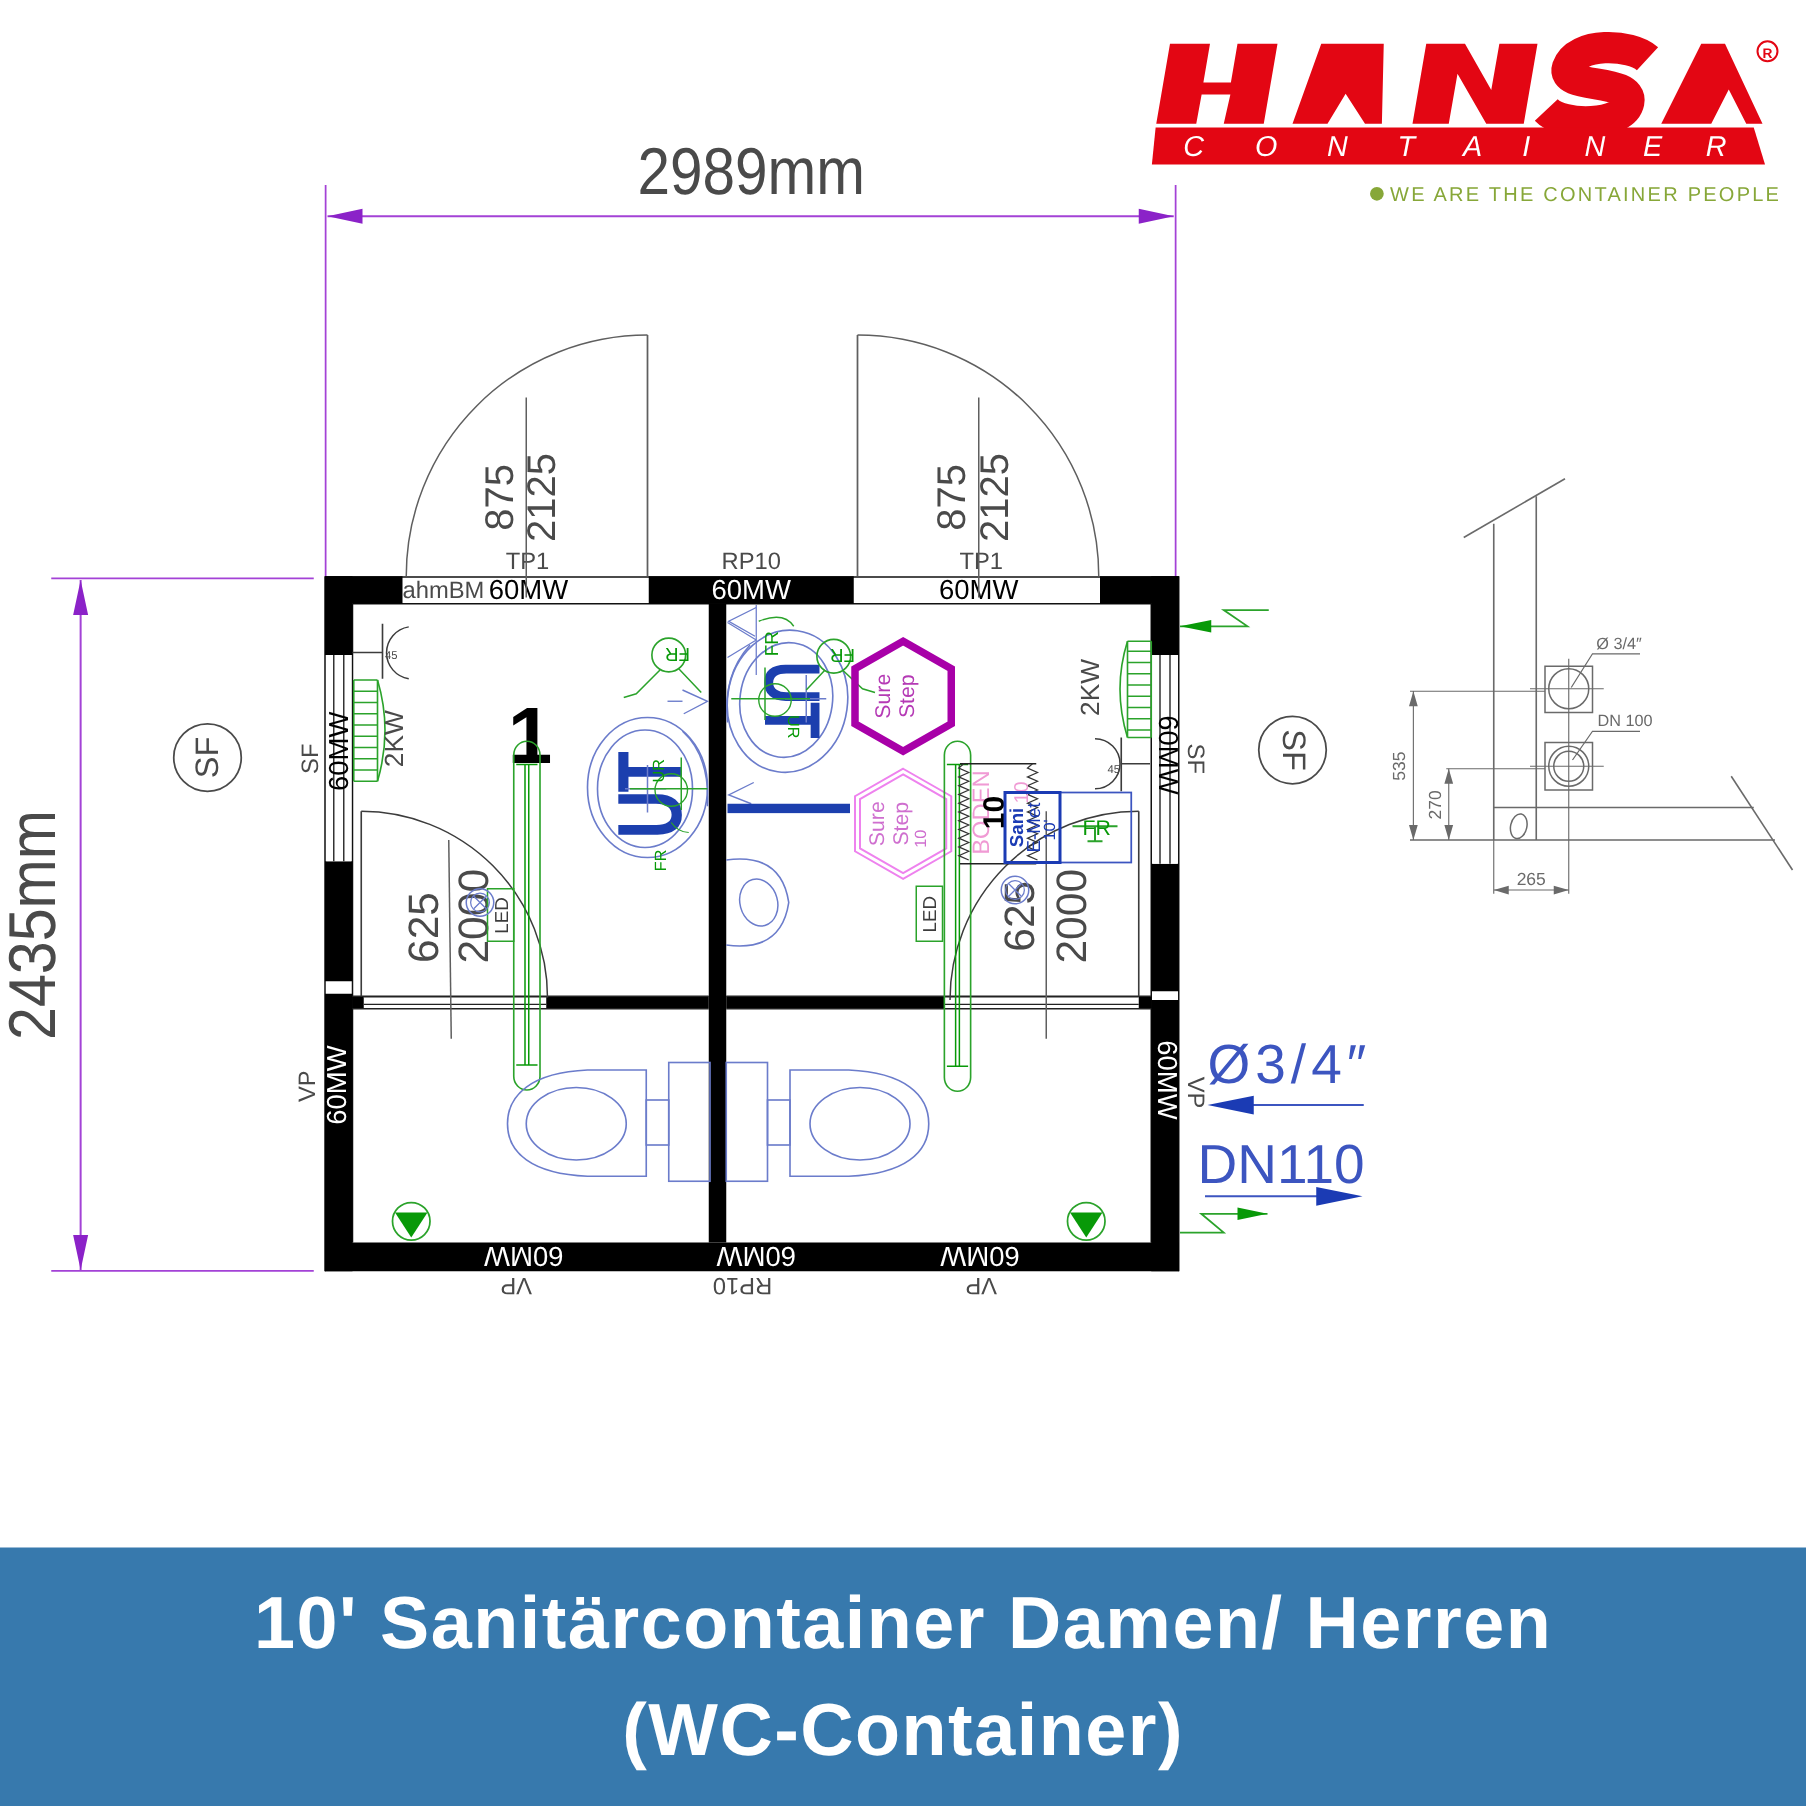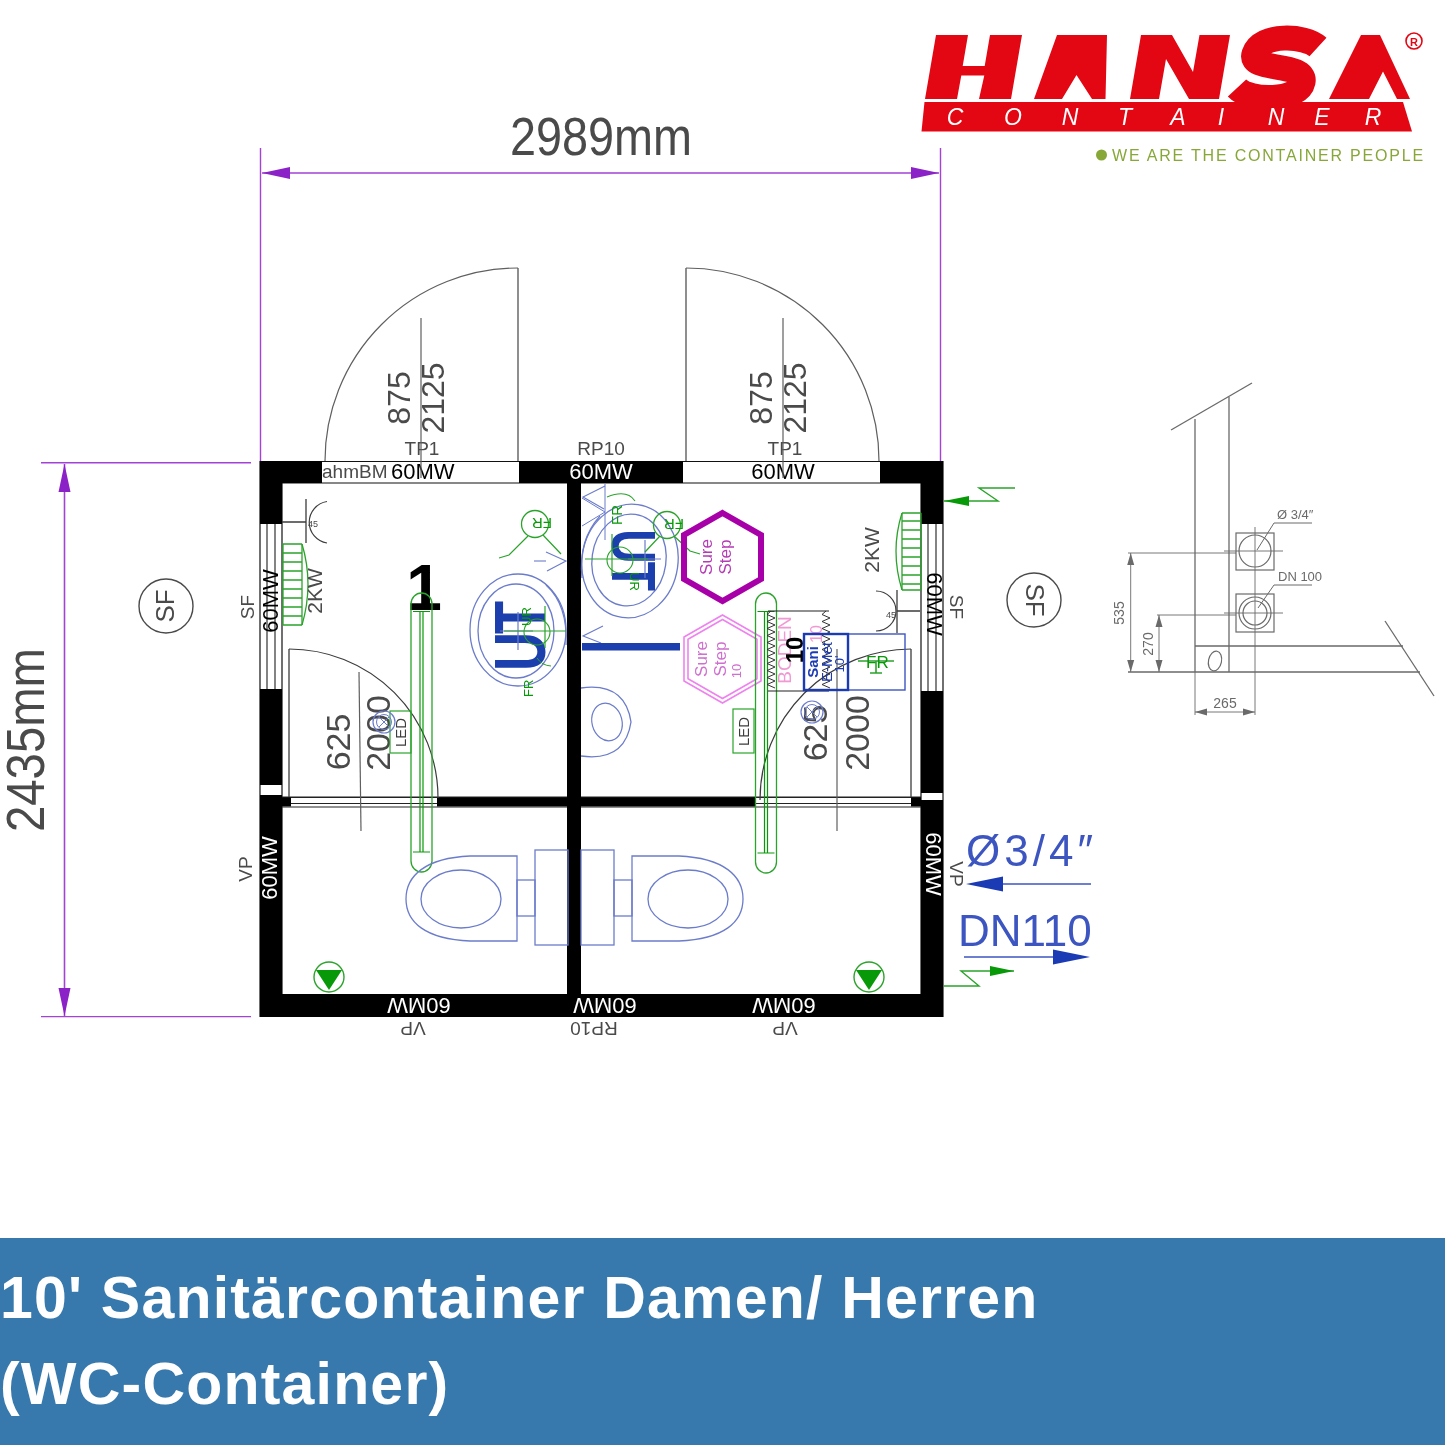--- a/index.html
+++ b/index.html
@@ -1,18 +1,18 @@
 <!DOCTYPE html>
 <html><head>
 <meta charset="utf-8">
 <style>
   html,body{margin:0;padding:0;background:#fff;width:1445px;height:1445px;overflow:hidden;}
   *{font-family:"Liberation Sans", sans-serif;}
   .banner{position:absolute;left:0;top:1238px;width:1445px;height:207px;background:#3779ad;}
-  .banner .t{color:#fff;font-weight:bold;font-size:59px;letter-spacing:1.2px;line-height:1.45;margin-top:18px;}
+  .banner .t{color:#fff;font-weight:bold;font-size:59px;letter-spacing:1.2px;text-align:center;line-height:1.45;margin-top:18px;}
   svg{position:absolute;left:0;top:0;}
   svg text{opacity:.999;}
 </style>
 </head>
 <body>
 
 <svg width="1445" height="1445" viewBox="0 0 1445 1445">
 <g fill="none" stroke-linecap="butt">
 
 <g fill="#e30613">

